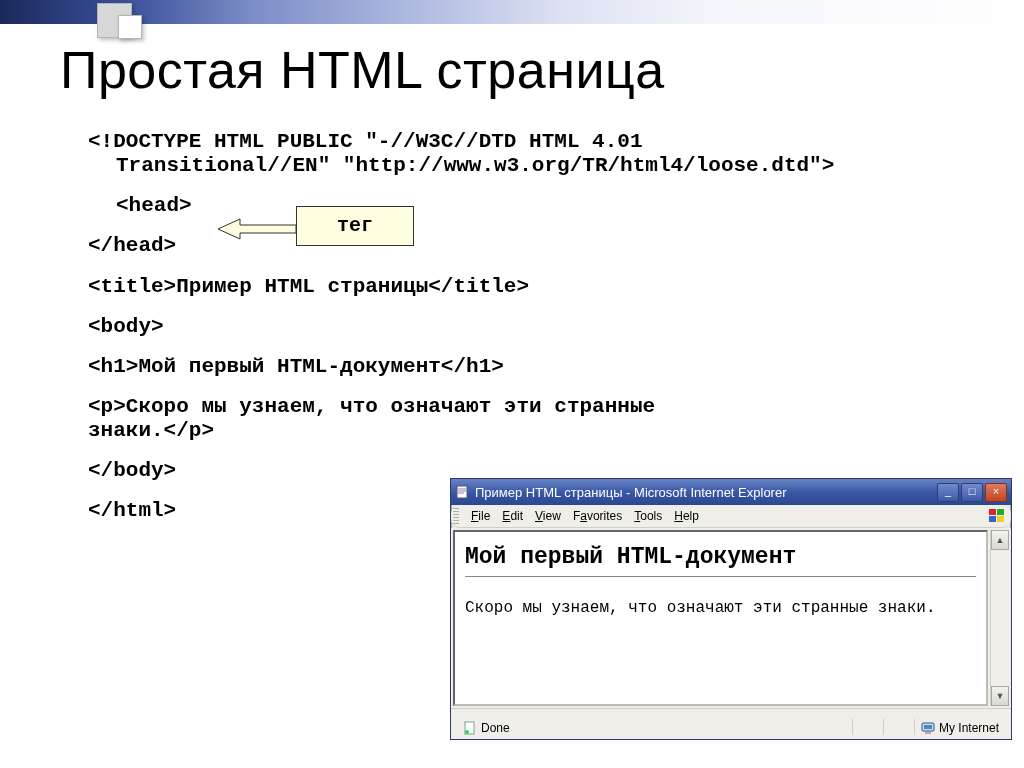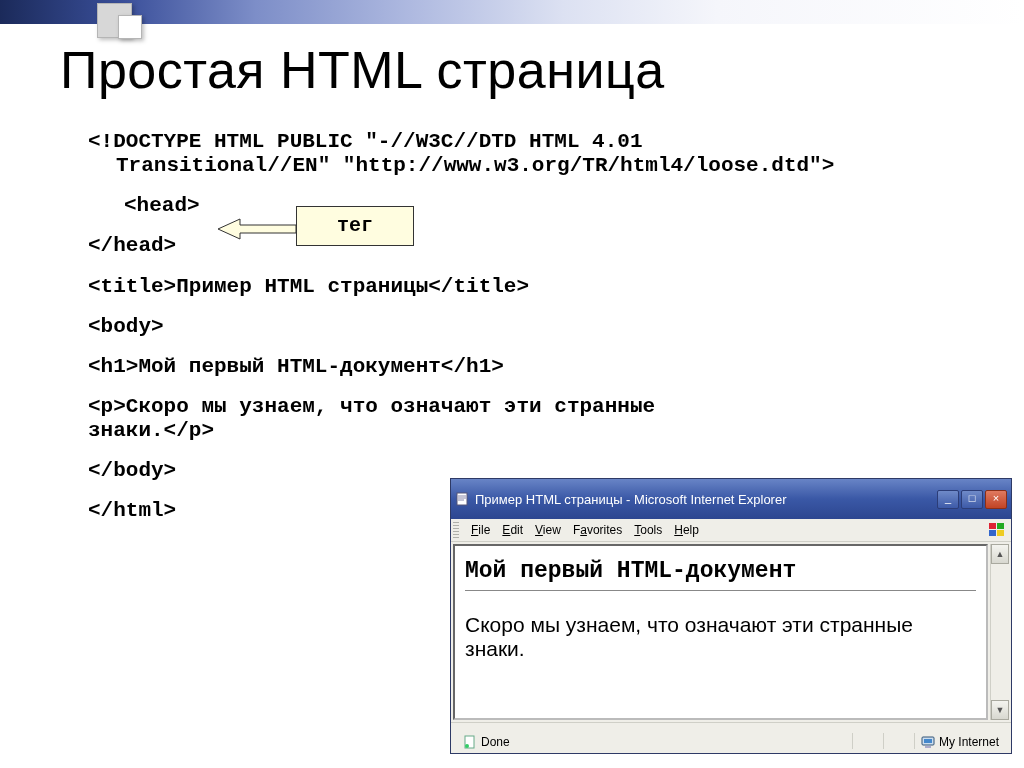--- a/index.html
+++ b/index.html
@@ -87,21 +87,21 @@
     box-shadow: 0 0 0 1px #9aa inset;
     font-family: Tahoma, Arial, sans-serif;
     font-size: 12px;
   }
   .ie-titlebar {
     height: 24px;
     background: linear-gradient(to bottom, #6884c6 0%, #3a58a6 50%, #2d4690 100%);
     color: #fff;
     display: flex;
     align-items: center;
-    padding: 8px 4px;
+    padding: 1px 4px;
   }
   .ie-titlebar .icon {
     width: 14px; height: 14px;
     margin-right: 6px;
     display: inline-flex; align-items: center; justify-content: center;
   }
   .ie-titlebar .title { flex: 1; font-size: 13px; }
   .ie-titlebar .btns { display: flex; gap: 2px; }
   .ie-titlebar .btn {
     width: 20px; height: 17px;
@@ -118,20 +118,21 @@
     background: linear-gradient(to bottom, #e07a60, #c14425);
     border-color: #8a2f17;
   }
   .ie-menubar {
     height: 22px;
     background: #efeee8;
     border-bottom: 1px solid #cfcfc7;
     display: flex;
     align-items: center;
     padding: 0 2px;
+    border-radius: 9px;
   }
   .ie-menubar .grip {
     width: 6px; height: 16px;
     background: repeating-linear-gradient(to bottom, #b0b0aa 0 1px, transparent 1px 3px);
     margin-right: 6px;
   }
   .ie-menubar .item { margin: 0 6px; color: #000; }
   .ie-menubar .item u { text-decoration: underline; }
   .ie-menubar .winlogo {
     margin-left: auto;
@@ -155,22 +156,22 @@
     margin: 0 0 0 0;
     font-weight: bold;
     font-size: 23px;
   }
   .ie-content hr.thin {
     border: none;
     border-top: 1px solid #888;
     margin: 6px 0 22px 0;
   }
   .ie-content .bodytext {
-    font-family: Liberation Sans, sans-serif;
-    font-size: 21px;
+    font-family: Liberation Mono, monospace;
+    font-size: 16px;
   }
   .ie-scrollbar {
     width: 18px;
     background: #e8e8e2;
     border-left: 1px solid #cfcfc7;
     margin: 2px 2px 2px 0;
     display: flex; flex-direction: column;
   }
   .sb-btn {
     height: 18px;
@@ -202,21 +203,21 @@
 
 <div class="topbar"></div>
 <div class="decor-sq a"></div>
 <div class="decor-sq b"></div>
 
 <div class="slide-title">Простая HTML страница</div>
 
 <div class="code-block">
   <div class="line first">&lt;!DOCTYPE HTML PUBLIC "-//W3C//DTD HTML 4.01</div>
   <div class="wrap">Transitional//EN" "http://www.w3.org/TR/html4/loose.dtd"&gt;</div>
-  <div class="line i1" style="margin-left:36px;">&lt;head&gt;</div>
+  <div class="line i1" style="margin-left:28px;">&lt;head&gt;</div>
   <div class="line i1">&lt;/head&gt;</div>
   <div class="line i2">&lt;title&gt;Пример HTML страницы&lt;/title&gt;</div>
   <div class="line i1">&lt;body&gt;</div>
   <div class="line i2">&lt;h1&gt;Мой первый HTML-документ&lt;/h1&gt;</div>
   <div class="line i2">&lt;p&gt;Скоро мы узнаем, что означают эти странные</div>
   <div>знаки.&lt;/p&gt;</div>
   <div class="line i1">&lt;/body&gt;</div>
   <div class="line i1">&lt;/html&gt;</div>
 </div>
 

